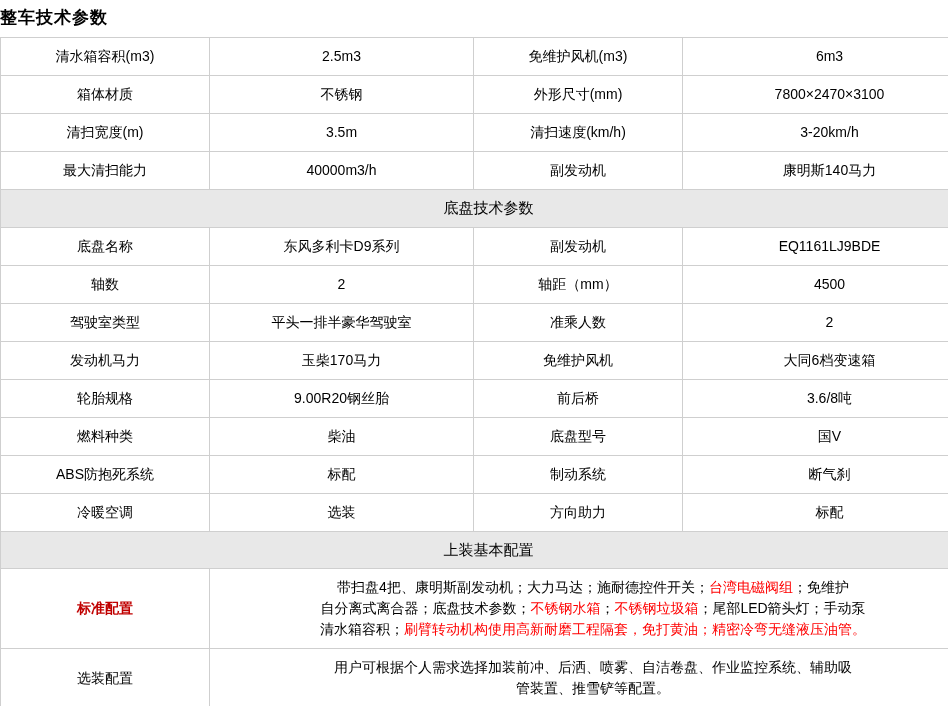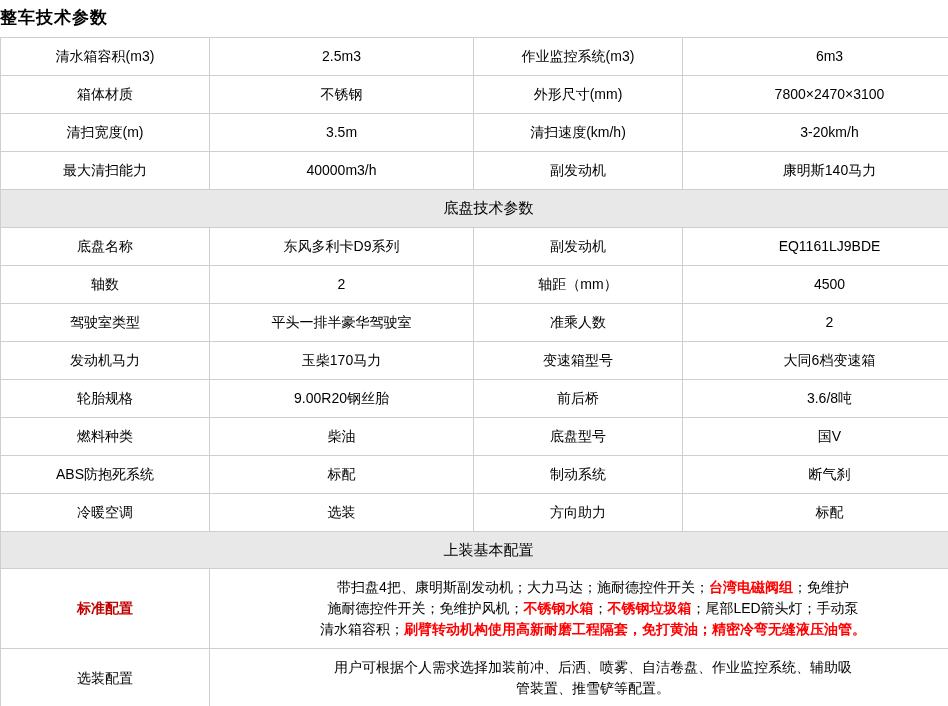--- a/index.html
+++ b/index.html
@@ -60,40 +60,39 @@
     color: #c00000;
   }
   td.config-body {
     text-align: center;
     font-size: 15px;
     line-height: 1.85;
     padding: 10px 14px;
   }
   .red {
     color: #ff0000;
-    font-weight: bold;
   }
   .config-line {
     display: block;
   }
 </style>
 </head>
 <body>
 
 <div class="sheet">
 
   <div class="doc-title">整车技术参数</div>
 
   <table class="spec">
     <tbody>
 
       <tr>
         <td class="label">清水箱容积(m3)</td>
         <td class="value">2.5m3</td>
-        <td class="label2">作业监控系统(m3)</td>
+        <td class="label2">免维护风机(m3)</td>
         <td class="value2">6m3</td>
       </tr>
       <tr>
         <td class="label">箱体材质</td>
         <td class="value">不锈钢</td>
         <td class="label2">外形尺寸(mm)</td>
         <td class="value2">7800×2470×3100</td>
       </tr>
       <tr>
         <td class="label">清扫宽度(m)</td>
@@ -126,21 +125,21 @@
       </tr>
       <tr>
         <td class="label">驾驶室类型</td>
         <td class="value">平头一排半豪华驾驶室</td>
         <td class="label2">准乘人数</td>
         <td class="value2">2</td>
       </tr>
       <tr>
         <td class="label">发动机马力</td>
         <td class="value">玉柴170马力</td>
-        <td class="label2">变速箱型号</td>
+        <td class="label2">免维护风机</td>
         <td class="value2">大同6档变速箱</td>
       </tr>
       <tr>
         <td class="label">轮胎规格</td>
         <td class="value">9.00R20钢丝胎</td>
         <td class="label2">前后桥</td>
         <td class="value2">3.6/8吨</td>
       </tr>
       <tr>
         <td class="label">燃料种类</td>
@@ -162,21 +161,21 @@
       </tr>
 
       <tr class="section">
         <td colspan="4">上装基本配置</td>
       </tr>
 
       <tr>
         <td class="label bold-label">标准配置</td>
         <td class="config-body" colspan="3">
             <span class="config-line"><span>带扫盘4把、康明斯副发动机；大力马达；施耐德控件开关；</span><span class="red">台湾电磁阀组</span><span>；免维护</span></span>
-            <span class="config-line"><span>施耐德控件开关；免维护风机；</span><span class="red">不锈钢水箱</span><span>；</span><span class="red">不锈钢垃圾箱</span><span>；尾部LED箭头灯；手动泵</span></span>
+            <span class="config-line"><span>自分离式离合器；底盘技术参数；</span><span class="red">不锈钢水箱</span><span>；</span><span class="red">不锈钢垃圾箱</span><span>；尾部LED箭头灯；手动泵</span></span>
             <span class="config-line"><span>清水箱容积；</span><span class="red">刷臂转动机构使用高新耐磨工程隔套，免打黄油；精密冷弯无缝液压油管。</span></span>
           </td>
       </tr>
 
       <tr>
         <td class="label">选装配置</td>
         <td class="config-body" colspan="3">
             <span class="config-line"><span>用户可根据个人需求选择加装前冲、后洒、喷雾、自洁卷盘、作业监控系统、辅助吸</span></span>
             <span class="config-line"><span>管装置、推雪铲等配置。</span></span>
           </td>

